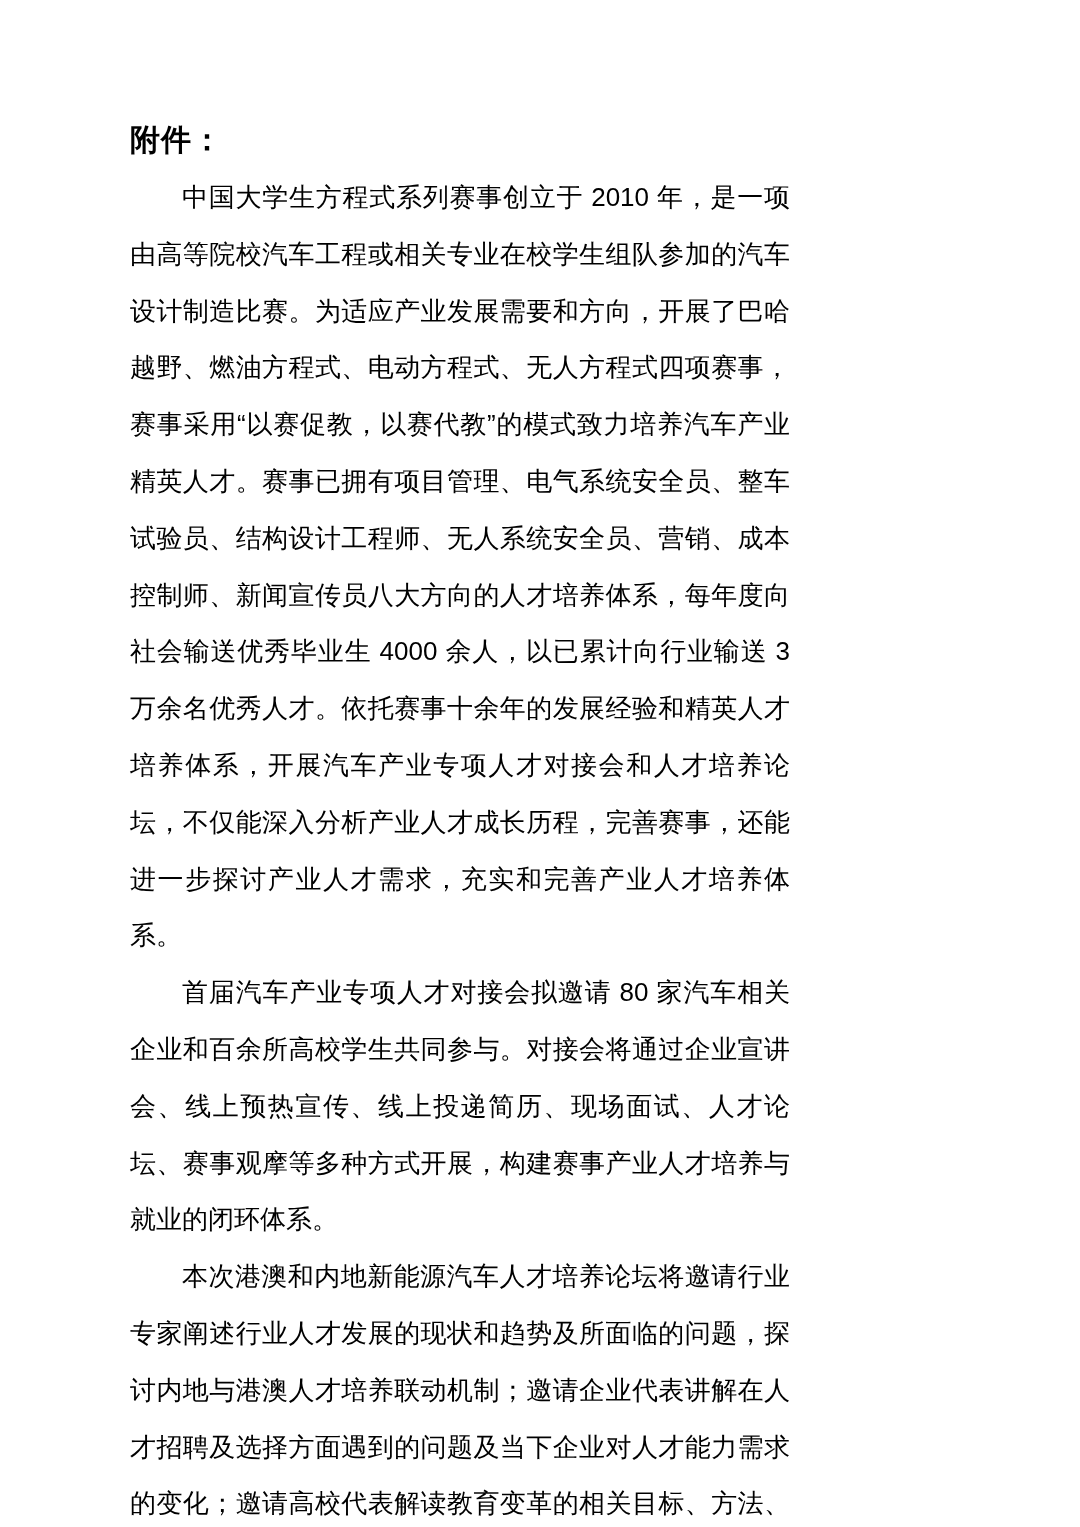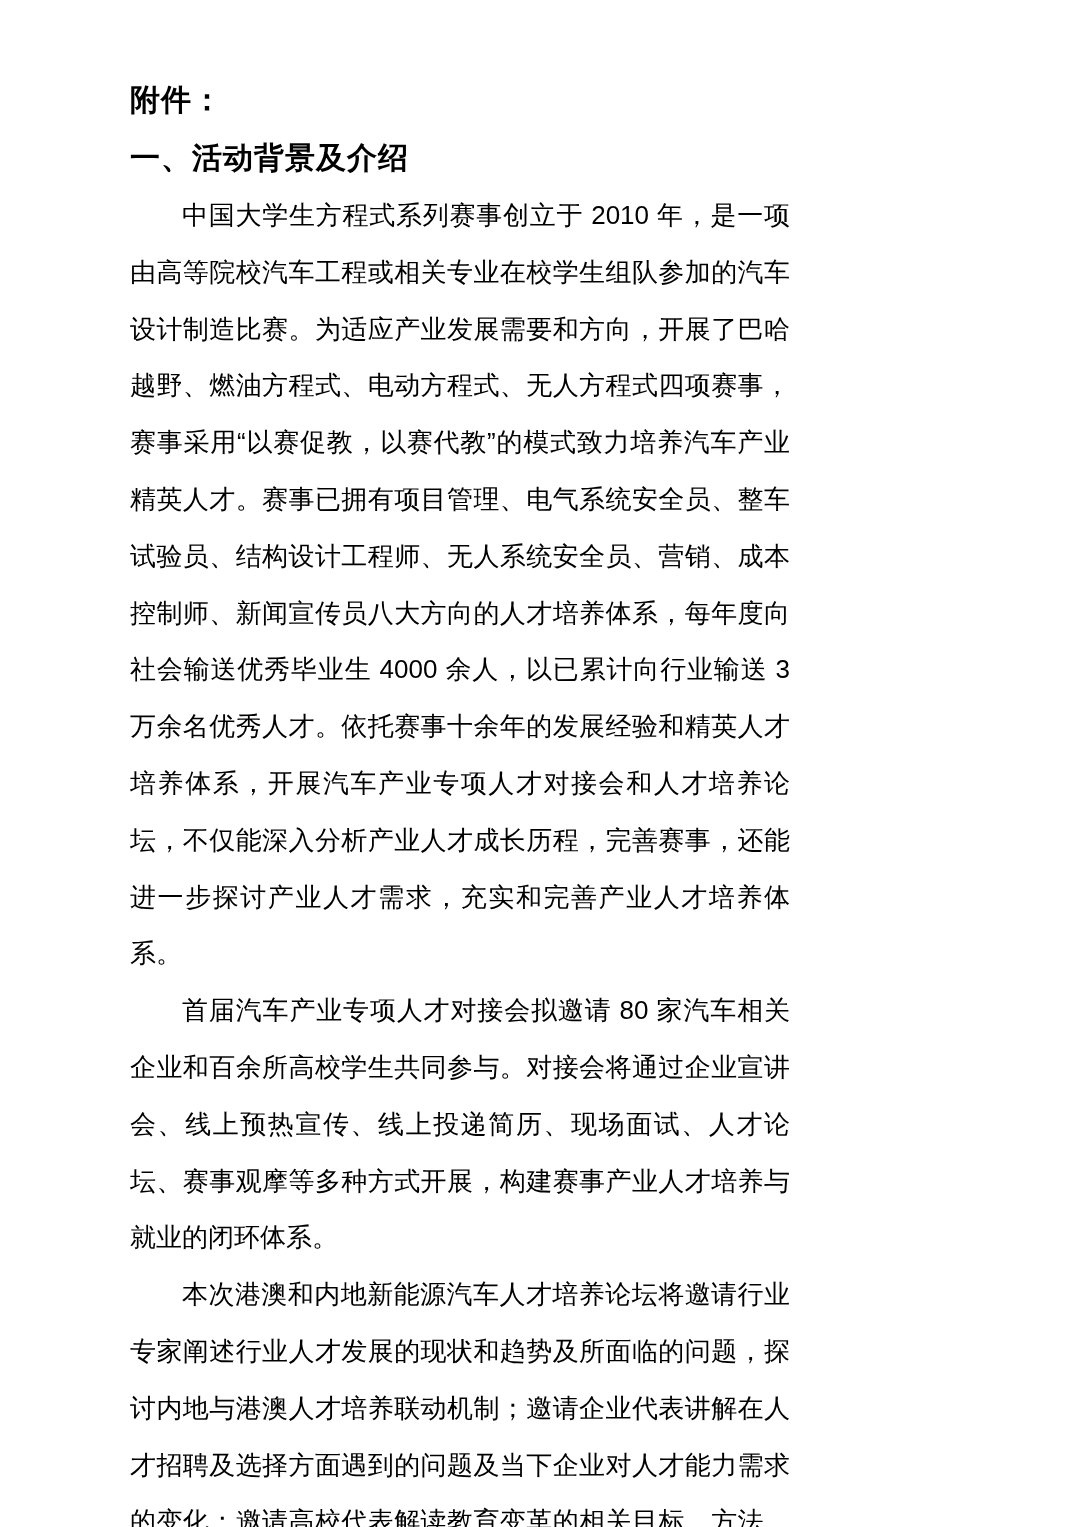--- a/index.html
+++ b/index.html
@@ -8,21 +8,21 @@
     background: #ffffff;
   }
   .page {
     position: relative;
     width: 920px;
     height: 1527px;
     background: #ffffff;
     color: #000000;
     overflow: hidden;
     box-sizing: border-box;
-    padding: 80px 130px 0 130px;
+    padding: 120px 130px 0 130px;
     font-family: "Liberation Serif", "DejaVu Serif", serif;
   }
   .attachment-label {
     font-family: "Liberation Sans", "DejaVu Sans", sans-serif;
     font-weight: bold;
     font-size: 30px;
     line-height: 40px;
     margin: 0;
     letter-spacing: 1px;
   }
@@ -47,20 +47,19 @@
     font-family: Liberation Sans, sans-serif;
     color: #000000;
   }
 </style>
 </head>
 <body>
 
 <div class="page">
   <h1 class="attachment-label">附件：</h1>
 
-  <h2 class="section-heading">一、活动背景及介绍</h2>
 
   <div class="body-text">
     <p>中国大学生方程式系列赛事创立于 2010 年，是一项由高等院校汽车工程或相关专业在校学生组队参加的汽车设计制造比赛。为适应产业发展需要和方向，开展了巴哈越野、燃油方程式、电动方程式、无人方程式四项赛事，赛事采用“以赛促教，以赛代教”的模式致力培养汽车产业精英人才。赛事已拥有项目管理、电气系统安全员、整车试验员、结构设计工程师、无人系统安全员、营销、成本控制师、新闻宣传员八大方向的人才培养体系，每年度向社会输送优秀毕业生 4000 余人，以已累计向行业输送 3 万余名优秀人才。依托赛事十余年的发展经验和精英人才培养体系，开展汽车产业专项人才对接会和人才培养论坛，不仅能深入分析产业人才成长历程，完善赛事，还能进一步探讨产业人才需求，充实和完善产业人才培养体系。</p>
     <p>首届汽车产业专项人才对接会拟邀请 80 家汽车相关企业和百余所高校学生共同参与。对接会将通过企业宣讲会、线上预热宣传、线上投递简历、现场面试、人才论坛、赛事观摩等多种方式开展，构建赛事产业人才培养与就业的闭环体系。</p>
     <p>本次港澳和内地新能源汽车人才培养论坛将邀请行业专家阐述行业人才发展的现状和趋势及所面临的问题，探讨内地与港澳人才培养联动机制；邀请企业代表讲解在人才招聘及选择方面遇到的问题及当下企业对人才能力需求的变化；邀请高校代表解读教育变革的相关目标、方法、困难等，活动背景及介绍。通过汽车专项对接会和人才培养论坛，整合汽车产业人才供需资源，促进港澳和内地汽车人才培养及交流，助力中国汽车产业高质量</p>
   </div>
 </div>
 
 </body></html>

